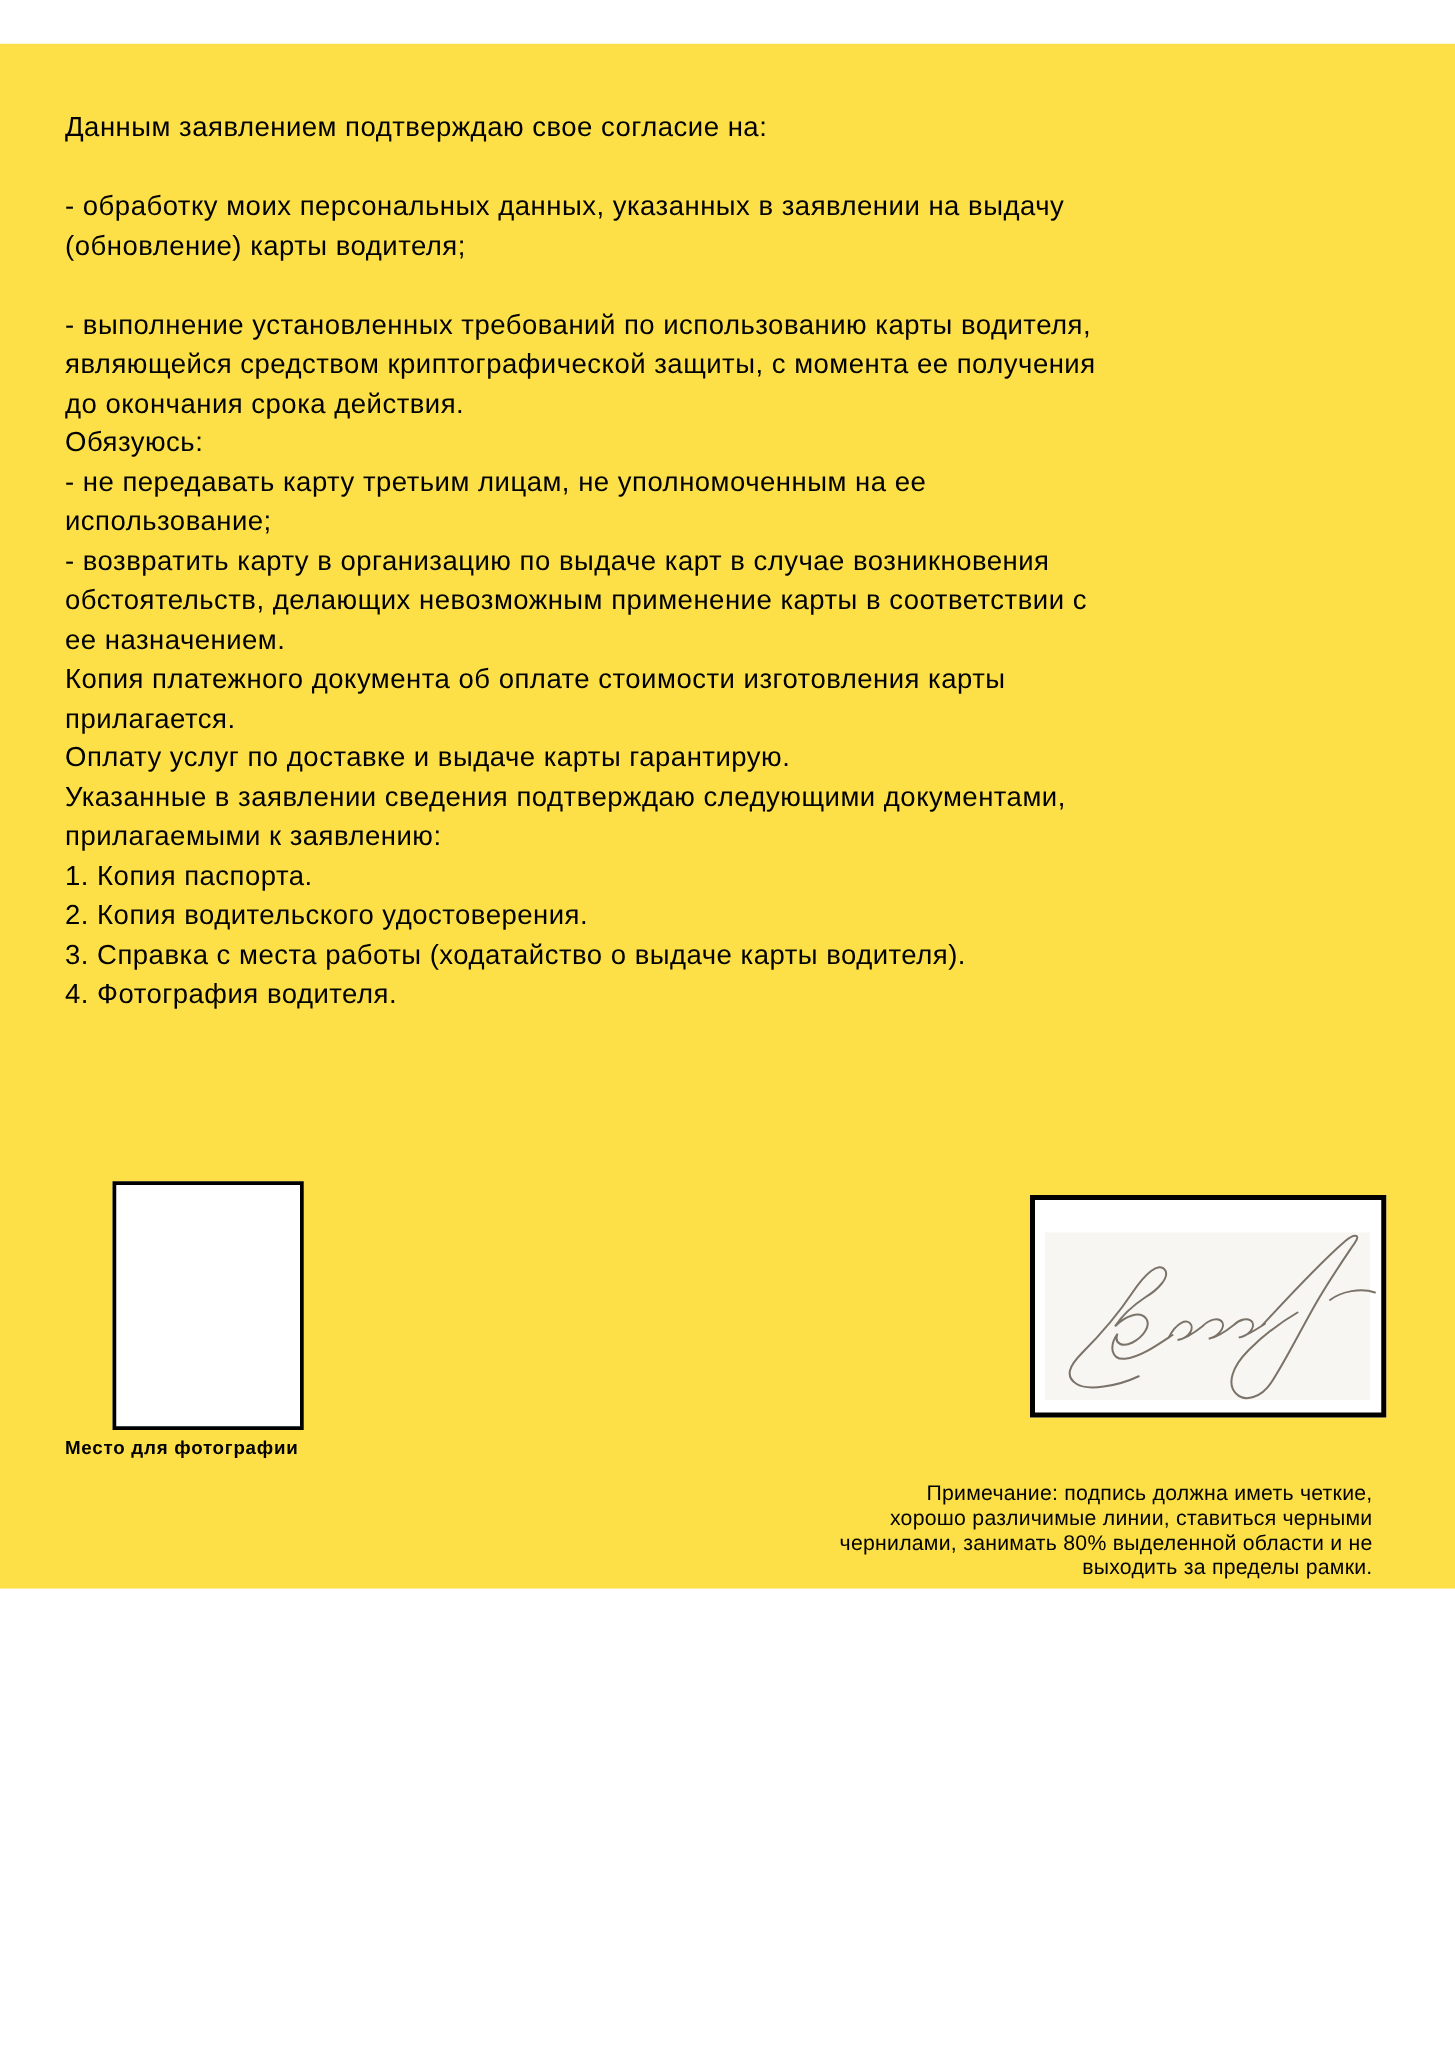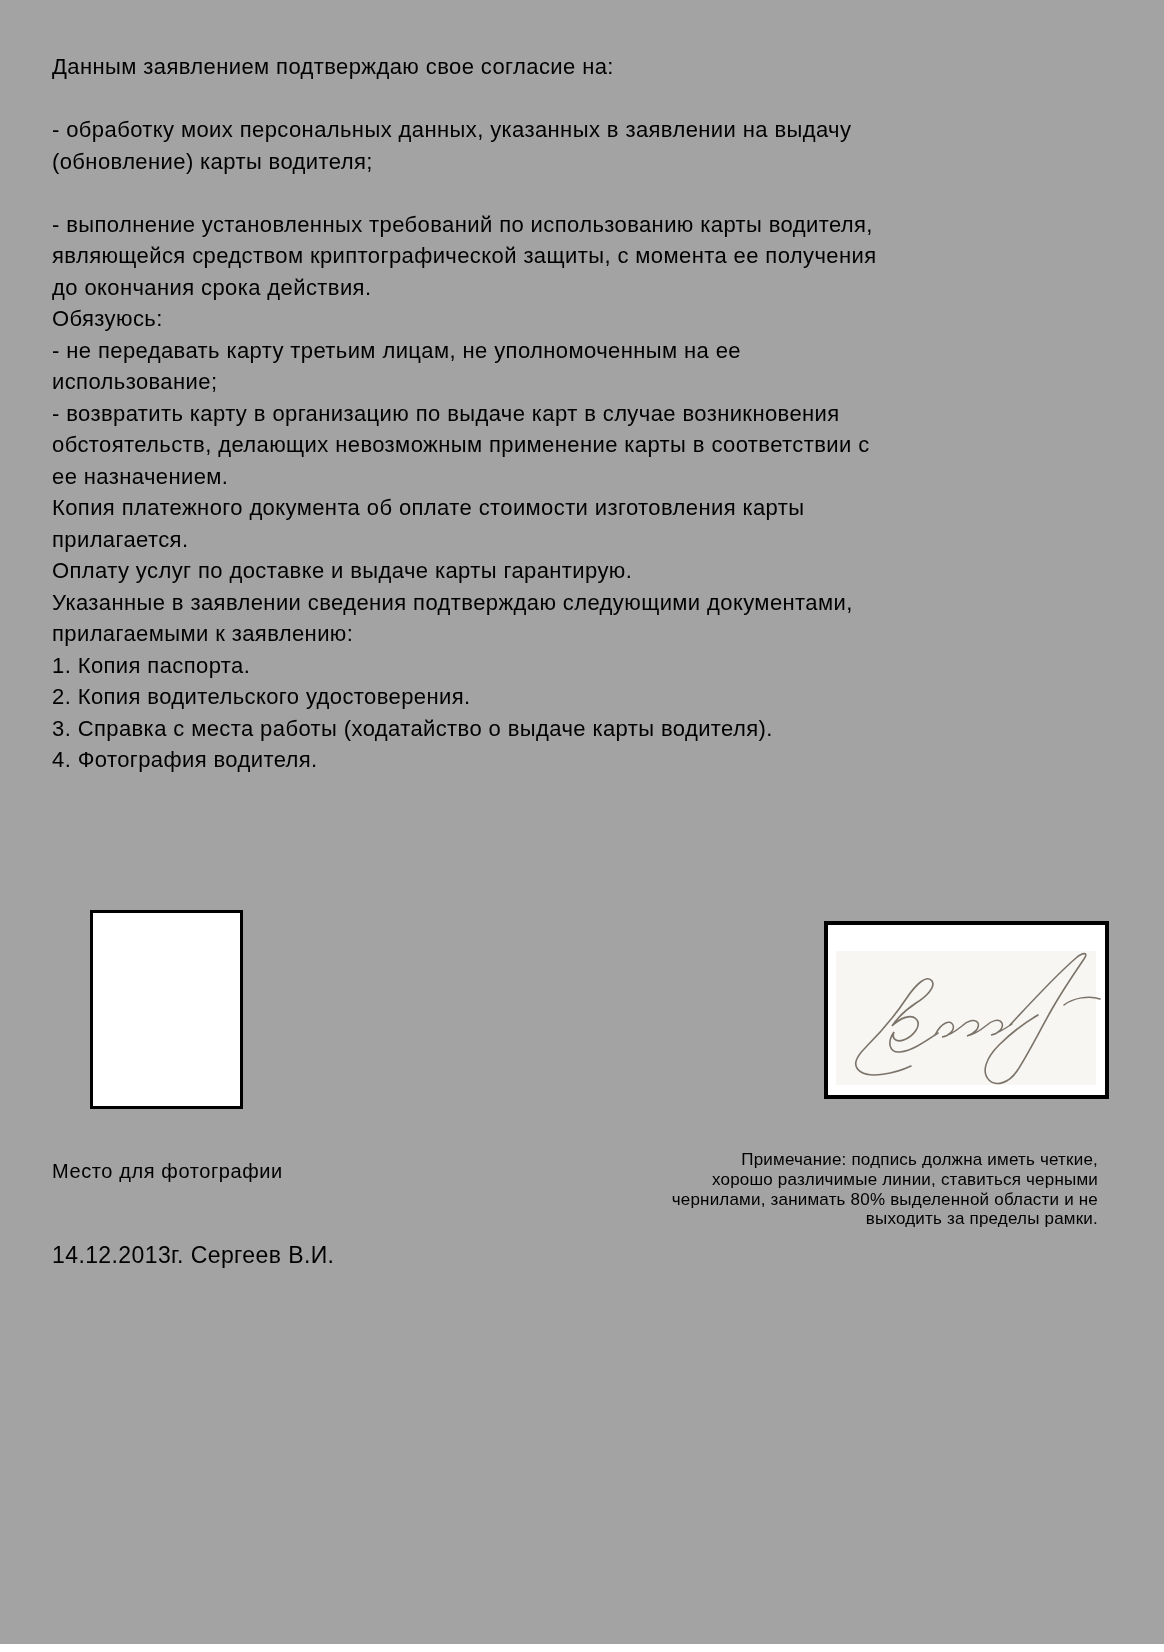--- a/index.html
+++ b/index.html
@@ -1,23 +1,24 @@
 <!DOCTYPE html>
 <html lang="ru"><head>
 <meta charset="utf-8">
 <style>
   html, body { margin: 0; padding: 0; background: #ffffff; }
   .page {
     position: relative;
     width: 1164px;
-    height: 1644px;
-    background: #a3a3a3;
+    height: 1236px;
+    background: #fde047;
     color: #000000;
     font-family: "Liberation Sans", sans-serif;
     overflow: hidden;
+    margin-top: 35px;
   }
   .body-text {
     position: absolute;
     left: 52px;
     top: 51px;
     width: 1086px;
     font-size: 22px;
     line-height: 31.5px;
     letter-spacing: 0.4px;
     white-space: pre-line;
@@ -28,23 +29,23 @@
     top: 910px;
     width: 153px;
     height: 199px;
     border: 3px solid #000000;
     box-sizing: border-box;
     background: #ffffff;
   }
   .photo-label {
     position: absolute;
     left: 52px;
-    top: 1160px;
-    font-size: 20px;
-    font-weight: normal;
+    top: 1115px;
+    font-size: 15px;
+    font-weight: bold;
     letter-spacing: 0.6px;
   }
   .sig-box {
     position: absolute;
     left: 824px;
     top: 921px;
     width: 285px;
     height: 178px;
     border: 4px solid #000000;
     box-sizing: border-box;

